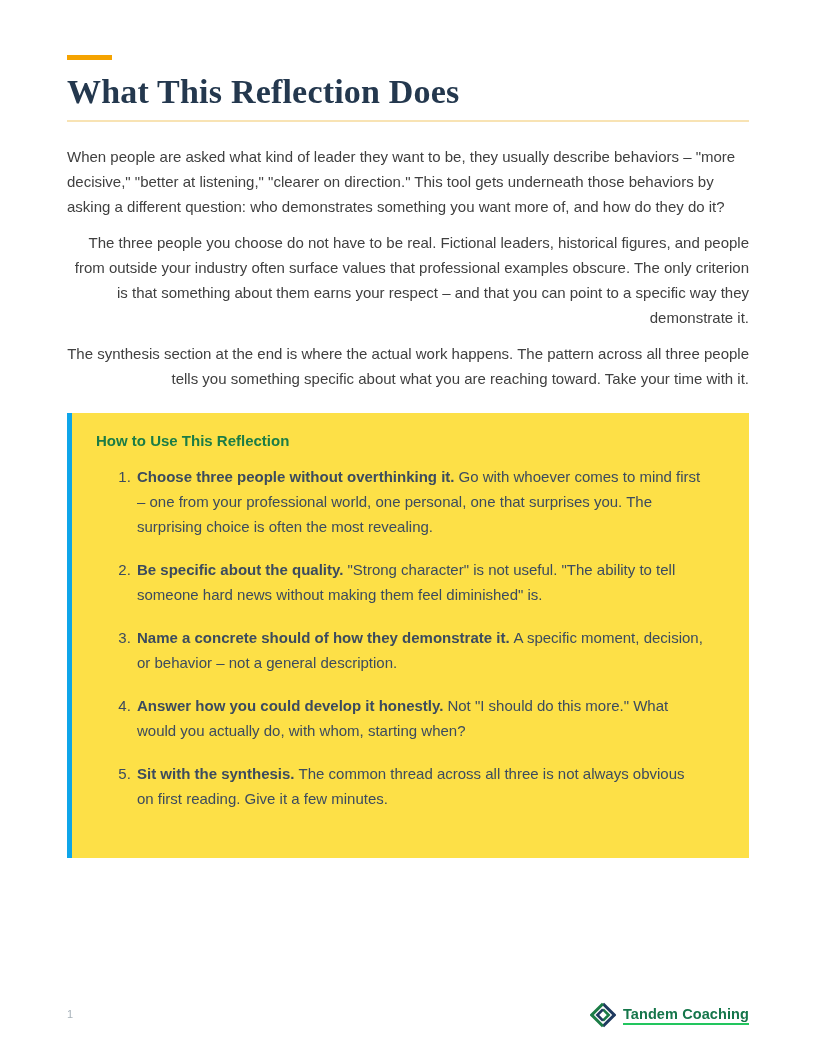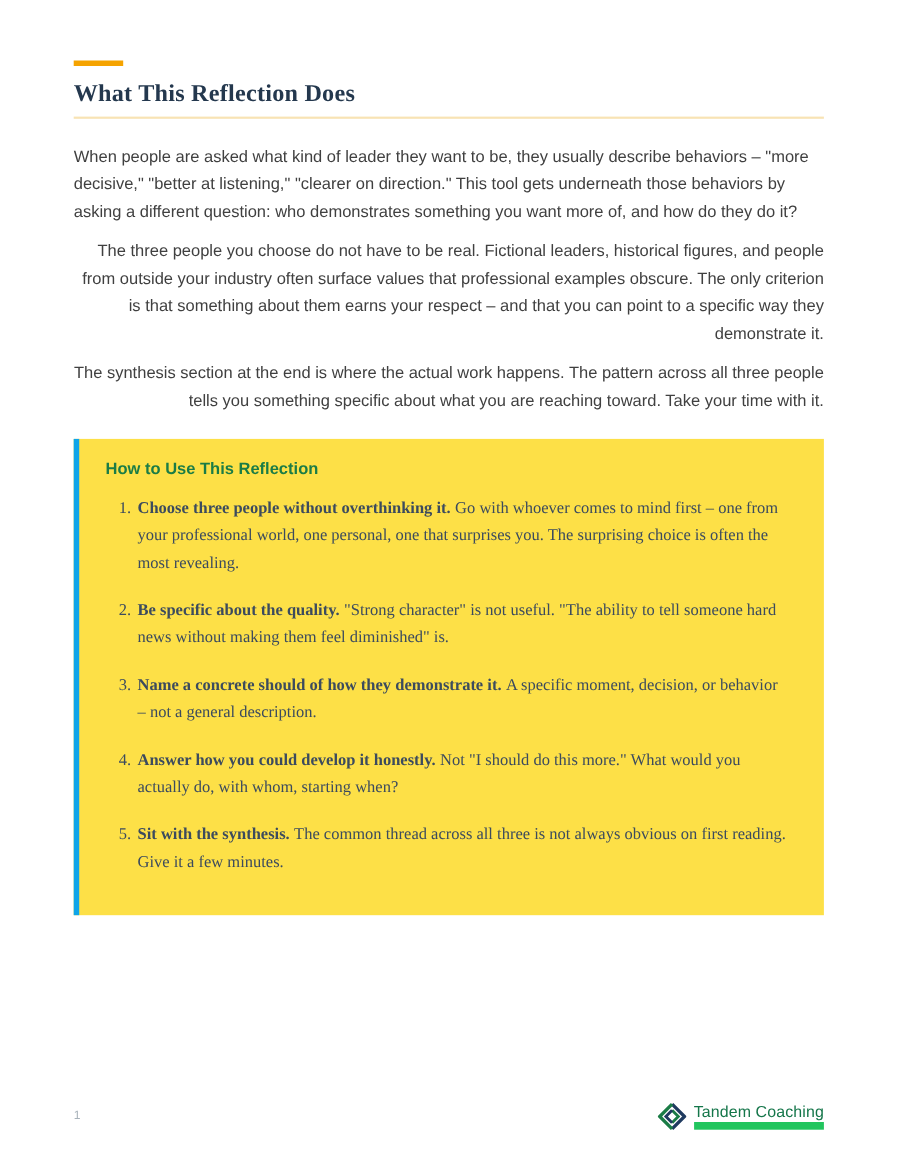--- a/index.html
+++ b/index.html
@@ -21,21 +21,21 @@
   .accent-bar {
     margin-top: 55px;
     width: 45px;
     height: 5px;
     background: #F5A300;
   }
   h1.page-title {
     margin: 12px 0 0 0;
     font-family: "Liberation Serif", "DejaVu Serif", serif;
     font-weight: 700;
-    font-size: 22px;
+    font-size: 34px;
     line-height: 1.15;
     color: #24384E;
     letter-spacing: 0.2px;
   }
   .title-underline {
     margin-top: 9px;
     height: 2px;
     background: #F8E3B4;
   }
   p.intro-paragraph {
@@ -56,24 +56,23 @@
     padding: 19px 30px 31px 24px;
     box-sizing: border-box;
   }
   .how-to-heading {
     margin: 0;
     font-size: 15px;
     font-weight: 700;
     color: #1B7C46;
   }
   ol.how-to-list {
-    margin: 4px;
+    margin: 16px;
     margin-top: 8px;
     padding-left: 23px;
-    font-family: Liberation Serif, serif;
   }
   ol.how-to-list li {
     margin-top: 15px;
     font-size: 15px;
     line-height: 25px;
     padding-left: 2px;
   }
   ol.how-to-list li + li {
     margin-top: 18px;
   }
@@ -92,23 +91,23 @@
     position: absolute;
     right: 67px;
     top: 1002px;
     display: flex;
     align-items: center;
     gap: 7px;
     cursor: pointer;
   }
   .logo-text {
     font-size: 14.5px;
-    font-weight: 400;
+    font-weight: 700;
     color: #15764A;
-    border-bottom: 7px solid #22c55e;
+    border-bottom: 2px solid #22c55e;
     padding-bottom: 1px;
     letter-spacing: 0.1px;
     white-space: nowrap;
   }
 </style>
 </head>
 <body>
 
 <div class="page">
   <div class="content">

